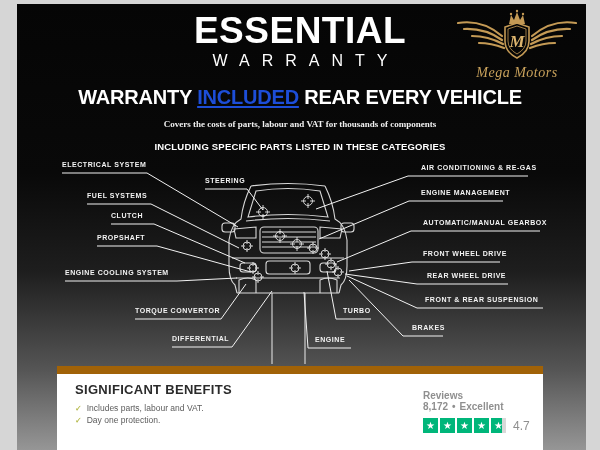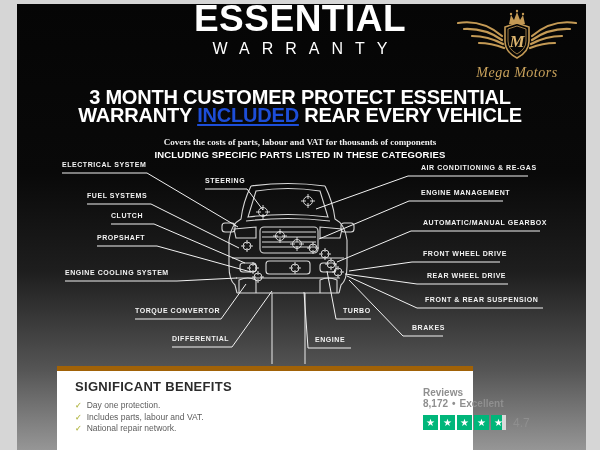--- a/index.html
+++ b/index.html
@@ -1,37 +1,37 @@
 <!DOCTYPE html>
 <html><head>
 <meta charset="utf-8">
 <style>
   html,body{margin:0;padding:0;}
   .canvas{position:relative;width:600px;height:450px;background:#d6d6d6;
           font-family:"Liberation Sans",sans-serif;overflow:hidden;}
   .flyer{position:absolute;left:17px;top:4px;width:569px;height:446px;
          background:linear-gradient(180deg,#050505 0%,#090909 38%,#1e1e1e 60%,#555 82%,#969696 100%);}
   
-  .titleblock{position:absolute;left:120px;top:0;width:360px;text-align:center;color:#fff;}
+  .titleblock{position:absolute;left:120px;top:12px;width:360px;text-align:center;color:#fff;}
   .essential{font-size:37px;font-weight:bold;letter-spacing:0.5px;line-height:38px;}
   .warrantysub{font-size:16px;font-weight:500;letter-spacing:12px;padding-left:12px;margin-top:2px;}
   .logo{position:absolute;left:448px;top:6px;width:138px;height:80px;}
   
   .promo{position:absolute;left:0;top:88px;width:600px;text-align:center;color:#fff;}
   .promo-line{font-size:20px;font-weight:bold;line-height:18px;letter-spacing:-0.2px;}
   .hl{font-weight:bold;text-decoration:underline;text-decoration-thickness:2px;text-underline-offset:2px;}
   .promo-sub1{margin-top:13px;font-size:9px;font-weight:bold;color:#f0f0f0;font-family:Liberation Serif, serif;}
-  .promo-sub2{margin-top:2px;font-size:9.5px;font-weight:bold;color:#fff;letter-spacing:0.2px;}
+  .promo-sub2{margin-top:12px;font-size:9.5px;font-weight:bold;color:#fff;letter-spacing:0.2px;}
   
   .overlay{position:absolute;left:0;top:0;width:600px;height:450px;pointer-events:none;}
   .dlabel{position:absolute;color:#f3f3f3;font-size:7px;font-weight:bold;
           letter-spacing:0.55px;white-space:nowrap;}
   
-  .panel{position:absolute;left:57px;top:366px;width:416px;height:84px;background:#fff;
-         border-top:5px solid #a16207;box-sizing:border-box;}
+  .panel{position:absolute;left:57px;top:366px;width:486px;height:84px;background:#fff;
+         border-top:8px solid #a16207;box-sizing:border-box;}
   .panel-heading{position:absolute;left:18px;top:8px;font-size:13px;font-weight:bold;
                  letter-spacing:0.3px;color:#2b2b2b;}
   .bcol{position:absolute;top:29px;margin:0;padding:0;list-style:none;}
   .bcol.c1{left:18px;} .bcol.c2{left:173px;}
   .bcol li{font-size:8.5px;color:#5c5c5c;line-height:11.5px;}
   .check{color:#b6ba4d;margin-right:5px;font-size:8px;font-weight:bold;}
   .tp{position:absolute;left:366px;top:13px;}
   .tp-name{font-size:12px;font-weight:bold;color:#121212;}
   .tp-reviews{margin-top:3px;font-size:10px;color:#8f8f8f;font-weight:bold;}
   .tp-reviews span{margin-right:4px;}
@@ -70,21 +70,20 @@
     </g>
     <g>
       <path d="M69,17 L81,21 L81,35 Q81,46 69,52 Q57,46 57,35 L57,21 Z" fill="#060606" stroke="#c49a55" stroke-width="1.6"></path>
       <path d="M69,20 L78,23 L78,35 Q78,43 69,48 Q60,43 60,35 L60,23 Z" fill="none" stroke="#c49a55" stroke-width="0.8"></path>
     </g>
     <text x="69" y="41" text-anchor="middle" font-family="Liberation Serif,serif" font-style="italic" font-weight="bold" font-size="17" fill="#dcb express" style="fill:#dcb46e">M</text>
     <text x="69" y="71" text-anchor="middle" font-family="Liberation Serif,serif" font-style="italic" font-size="14" fill="#c9a25c" letter-spacing="0.5">Mega Motors</text>
   </svg>
 
   <div class="promo">
-    <div class="promo-line">3 MONTH CUSTOMER PROTECT ESSENTIAL</div>
     <div class="promo-line">
       <span>WARRANTY</span>
       <span class="hl" style="color: #1d4ed8; margin-top: 31px;">INCLUDED</span>
       <span>REAR EVERY VEHICLE</span>
     </div>
     <div class="promo-sub1">Covers the costs of parts, labour and VAT for thousands of components</div>
     <div class="promo-sub2">INCLUDING SPECIFIC PARTS LISTED IN THESE CATEGORIES</div>
   </div>
 
   <svg class="overlay" viewBox="0 0 600 450">
@@ -195,23 +194,22 @@
   <div class="dlabel" style="left:423px;top:250px">FRONT WHEEL DRIVE</div>
   <div class="dlabel" style="left:427px;top:272px">REAR WHEEL DRIVE</div>
   <div class="dlabel" style="left:425px;top:296px">FRONT &amp; REAR SUSPENSION</div>
   <div class="dlabel" style="left:412px;top:324px">BRAKES</div>
   <div class="dlabel" style="left:343px;top:307px">TURBO</div>
   <div class="dlabel" style="left:315px;top:336px">ENGINE</div>
 
   <div class="panel">
     <div class="panel-heading">SIGNIFICANT BENEFITS</div>
     <ul class="bcol c1">
+      <li><span class="check">✓</span><span>Includes parts, labour and VAT.</span></li>
       <li><span class="check">✓</span><span>Day one protection.</span></li>
-      <li><span class="check">✓</span><span>Includes parts, labour and VAT.</span></li>
-      <li><span class="check">✓</span><span>National repair network.</span></li>
     </ul>
     <div class="tp">
       <div class="tp-reviews">
         <span>Reviews 8,172</span><span>•</span><span>Excellent</span>
       </div>
       <div class="starrow">
         <span class="star" style="background: rgb(0, 182, 122);">★</span>
         <span class="star" style="background: rgb(0, 182, 122);">★</span>
         <span class="star" style="background: rgb(0, 182, 122);">★</span>
         <span class="star" style="background: rgb(0, 182, 122);">★</span>

